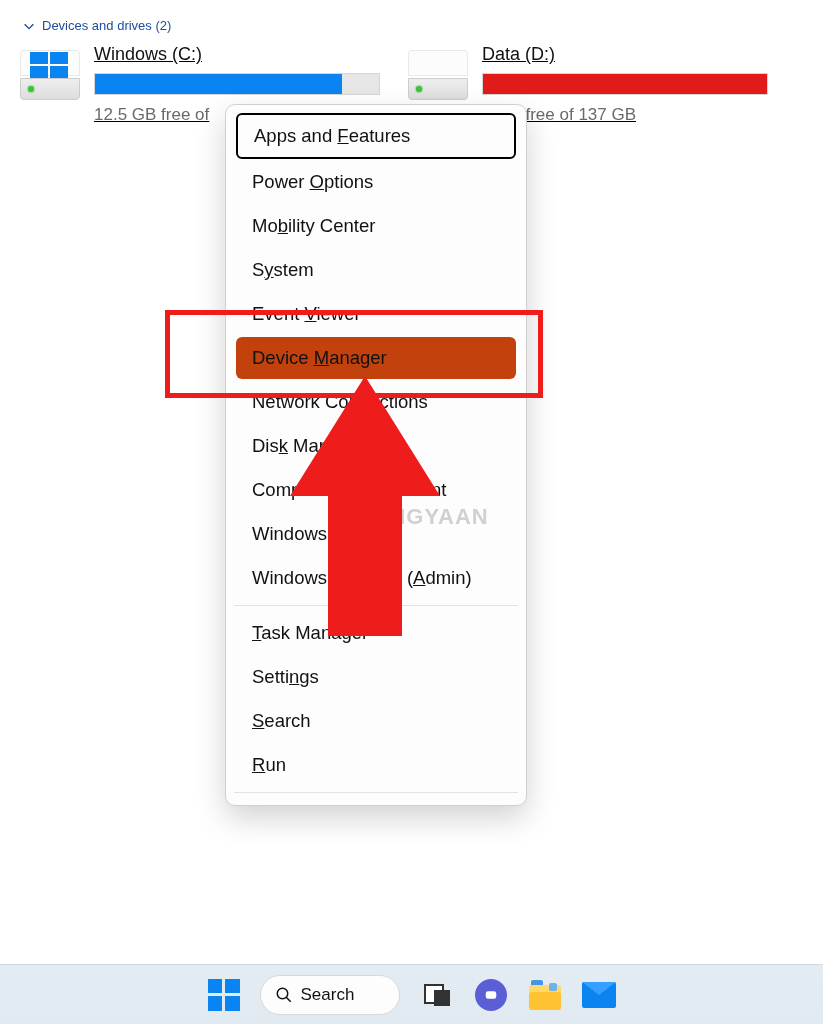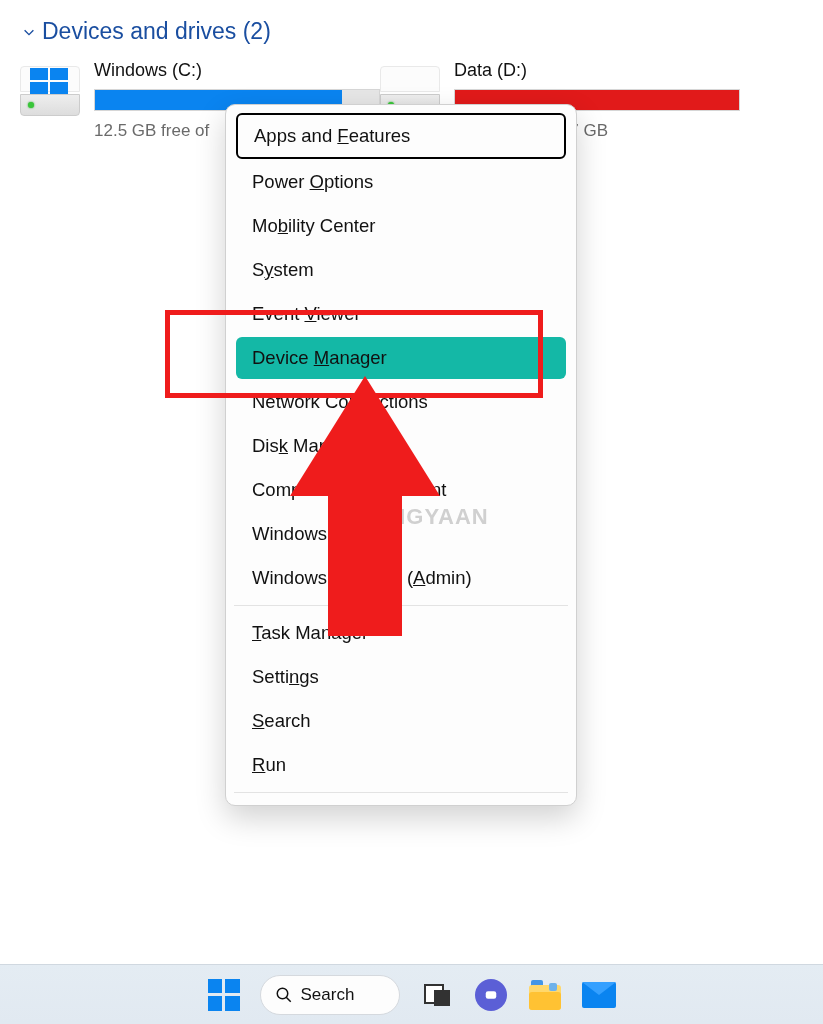--- a/index.html
+++ b/index.html
@@ -16,35 +16,37 @@
 
     
     .section-header {
       position: absolute;
       top: 18px;
       left: 22px;
       display: flex;
       align-items: center;
       gap: 6px;
       color: #1a4ea0;
-      font-size: 23px;
+      font-size: 13px;
       cursor: pointer;
     }
     .chev {
       width: 14px; height: 14px;
       transform: rotate(0deg);
     }
 
     
     .drives {
       position: absolute;
-      top: 60px;
+      top: 44px;
       left: 20px;
       right: 20px;
       display: flex;
+      gap: 28px;
+      text-decoration: underline;
     }
     .drive {
       display: flex;
       gap: 14px;
       align-items: flex-start;
       width: 360px;
     }
     .drive-icon {
       width: 60px;
       height: 50px;
@@ -81,38 +83,38 @@
     .drive-fill { position:absolute; top:0; bottom:0; left:0; }
     .bar-blue { background:#0a84f0; }
     .bar-red  { background:#e11a1a; }
     .drive-free { color:#6a6a6a; font-size:17px; margin-top:10px; }
 
     
     .menu {
       position: absolute;
       top: 104px;
       left: 225px;
-      width: 352px;
+      width: 302px;
       background: #fdfdfd;
       border: 1px solid #d0d0d0;
       border-radius: 10px;
       padding: 6px 4px;
       box-shadow: 0 12px 30px rgba(0,0,0,.18);
       z-index: 50;
     }
     .menu-item {
       padding: 10px 16px;
       margin: 2px 6px;
       border-radius: 6px;
       font-size: 18.5px;
       color: #111;
       cursor: default;
       display:flex; justify-content:space-between; align-items:center;
     }
-    .menu-item.hover { background:#14b8a6; }
+    .menu-item.hover { background:#c2410c; }
     .menu-item.box {
       border: 2px solid #000;
       border-radius: 6px;
     }
     .menu-sep {
       height:1px; background:#e3e3e3; margin:6px 4px;
     }
     .accel { text-decoration: underline; }
     .sub-arrow { color:#555; font-size:15px; }
 

